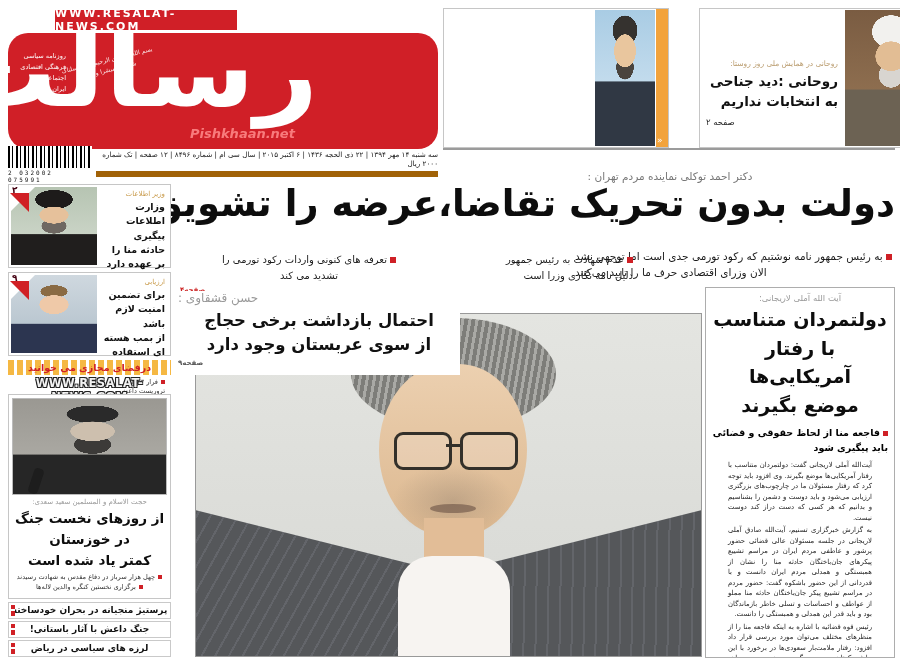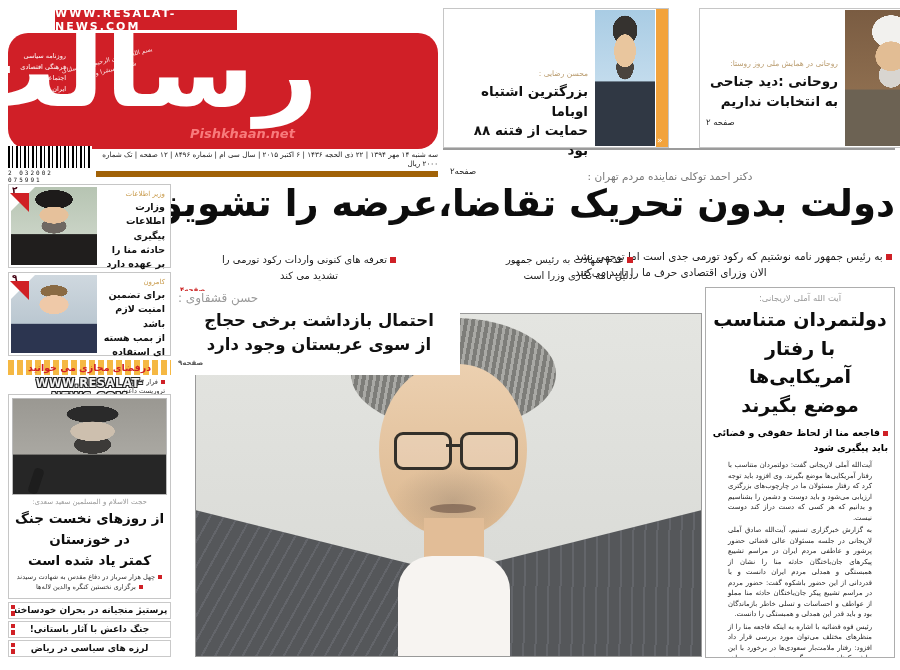--- a/index.html
+++ b/index.html
@@ -171,28 +171,20 @@
   <div class="abs watermark">Pishkhaan.net</div>
 
   <div class="abs barcode"></div>
   <div class="abs barcode-digits">2 032002 075991</div>
   <div class="abs date-line">سه شنبه ۱۴ مهر ۱۳۹۴ | ۲۲ ذی الحجه ۱۴۳۶ | ۶ اکتبر ۲۰۱۵ | سال سی ام | شماره ۸۴۹۶ | ۱۲ صفحه | تک شماره ۲۰۰۰ ریال</div>
   <div class="abs sep-top"></div>
 
   <div class="box" style="left:443px;top:8px;width:226px;height:140px;">
     <div class="stripe"></div>
     <div class="tn-photo ph ph-rezaei" style="right:13px;width:60px;"></div>
-    <div class="tn-text" style="left:6px;right:80px;top:60px;">
-      <div class="kicker">محسن رضایی :</div>
-      <div class="tn-head">
-        <div>بزرگترین اشتباه اوباما</div>
-        <div>حمایت از فتنه ۸۸ بود</div>
-      </div>
-      <div class="pageref">صفحه۲</div>
-    </div>
   </div>
 
   <div class="box" style="left:699px;top:8px;width:252px;height:140px;">
     <div class="stripe"></div>
     <div class="tn-photo ph ph-rouhani" style="right:13px;width:92px;"></div>
     <div class="tn-text" style="left:6px;right:112px;top:50px;">
       <div class="kicker">روحانی در همایش ملی روز روستا:</div>
       <div class="tn-head">
         <div>روحانی :دید جناحی</div>
         <div>به انتخابات نداریم</div>
@@ -276,21 +268,21 @@
     </div>
   </div>
 
   <div class="box sb-item" style="left:8px;top:272px;">
     <div class="sb-photo ph ph-cameron">
       <div class="fold-white"></div>
       <div class="fold-red"></div>
     </div>
     <div class="fold-num">۹</div>
     <div class="sb-text">
-      <div class="sb-kicker">کامرون</div>
+      <div class="sb-kicker">ارزیابی</div>
       <div class="sb-head">
         <div>برای تضمین امنیت لازم باشد</div>
         <div>از بمب هسته ای استفاده می کنیم</div>
       </div>
       <div class="sb-bullet"><span class="sq"></span><span>فرار ۳هزار تروریست داعش و النصره به اردن</span></div>
     </div>
   </div>
 
   <div class="abs banner">
     <span>درفضای مجازی می خوانید</span>

